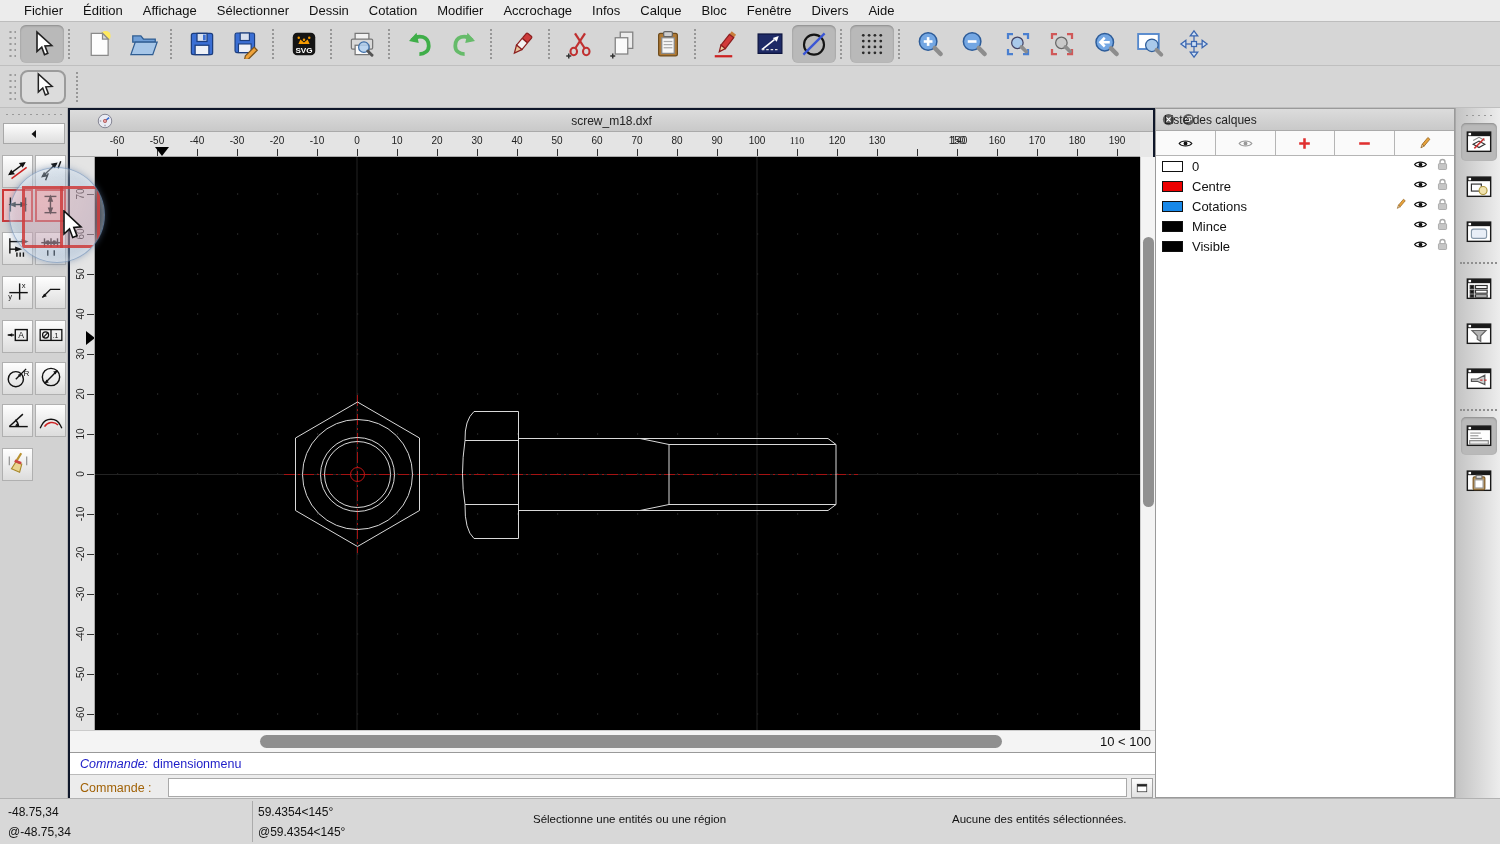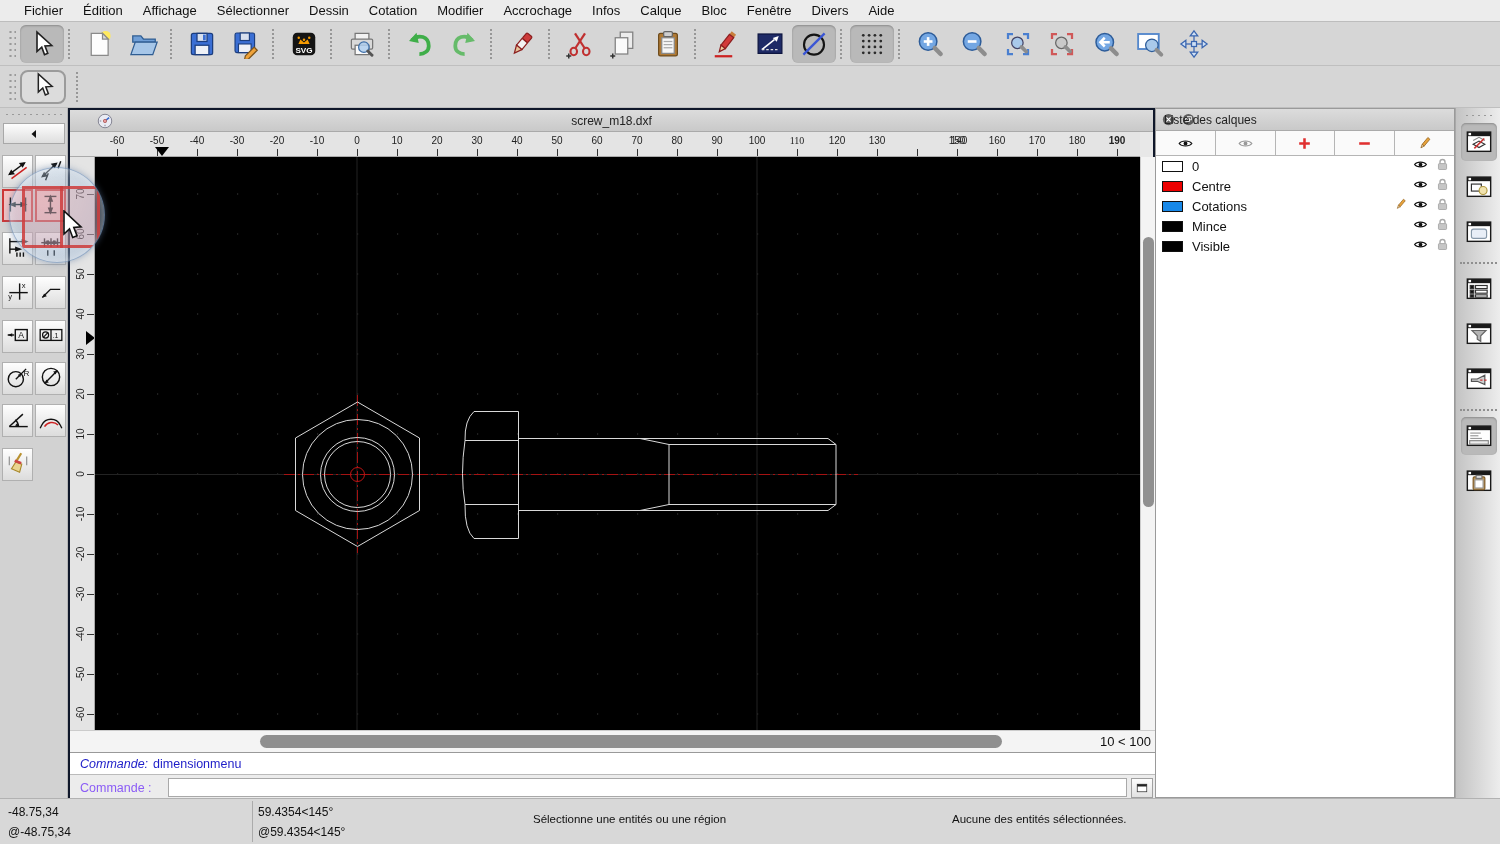--- a/index.html
+++ b/index.html
@@ -69,21 +69,21 @@
   #v-scroll .thumb { position:absolute; left:2px; top:80px; width:11px; height:270px; background:#909090; border-radius:6px; }
   #h-scroll-row { position:absolute; left:0; top:620px; width:1087px; height:22px; background:#f4f4f4; border-top:1px solid #ccc; }
   #h-scroll { position:absolute; left:25px; top:0; width:995px; height:22px; }
   #h-scroll .thumb { position:absolute; left:165px; top:4px; width:742px; height:13px; background:#8f8f8f; border-radius:7px; }
   #grid-indicator { position:absolute; right:6px; top:3px; font-size:13px; color:#111; }
   #cmd-history { position:absolute; left:0; top:642px; width:1087px; height:22px; background:#fff;
                  border-top:1px solid #999; font-size:12.5px; color:#1d1dc8; display:flex; align-items:center; padding-left:10px; }
   .cmd-prefix { font-style:italic; margin-right:5px; }
   #cmd-row { position:absolute; left:0; top:664px; width:1087px; height:26px; background:#ececec;
              border-top:1px solid #bbb; display:flex; align-items:center; padding:0 4px 0 10px; }
-  #cmd-row label { font-size:12.5px; color:#8b5cf6; margin-right:16px; white-space:nowrap; }
+  #cmd-row label { font-size:12.5px; color:#a16207; margin-right:16px; white-space:nowrap; }
   #cmd-input { flex:1; height:19px; border:1px solid #a9a9a9; background:#fff; font-size:12px; padding:0 4px; outline:none; }
   #cmd-detach { width:22px; height:20px; margin-left:4px; background:linear-gradient(#fdfdfd,#e2e2e2);
                 border:1px solid #a0a0a0; display:flex; align-items:center; justify-content:center; }
   #cmd-detach svg { width:14px; height:12px; }
 
   
   #layers-panel { position:absolute; left:1155px; top:108px; width:300px; height:690px; background:#fff;
                   border:1px solid #9a9a9a; }
   .lp-header { position:absolute; left:0; top:0; width:100%; height:22px; background:linear-gradient(#dcdcdc,#c9c9c9);
                border-bottom:1px solid #aaa; display:flex; align-items:center; }
@@ -662,21 +662,21 @@
         <span class="h-label" style="left: 864px;">140</span>
         <span class="h-tick" style="left: 862px;"></span>
         <span class="h-label" style="left: 862px;">150</span>
         <span class="h-tick" style="left: 902px;"></span>
         <span class="h-label" style="left: 902px;">160</span>
         <span class="h-tick" style="left: 942px;"></span>
         <span class="h-label" style="left: 942px;">170</span>
         <span class="h-tick" style="left: 982px;"></span>
         <span class="h-label" style="left: 982px;">180</span>
         <span class="h-tick" style="left: 1022px;"></span>
-        <span class="h-label" style="left: 1022px; font-weight: bold;">190</span>
+        <span class="h-label" style="left: 1022px;">190</span>
         <span id="h-marker" style="left: 60px;"></span>
       </div>
     <div id="v-ruler">
         <span class="v-tick" style="top: 37px;"></span>
         <span class="v-label" style="top: 27px;">70</span>
         <span class="v-tick" style="top: 77px;"></span>
         <span class="v-label" style="top: 67px;">60</span>
         <span class="v-tick" style="top: 117px;"></span>
         <span class="v-label" style="top: 107px;">50</span>
         <span class="v-tick" style="top: 157px;"></span>

